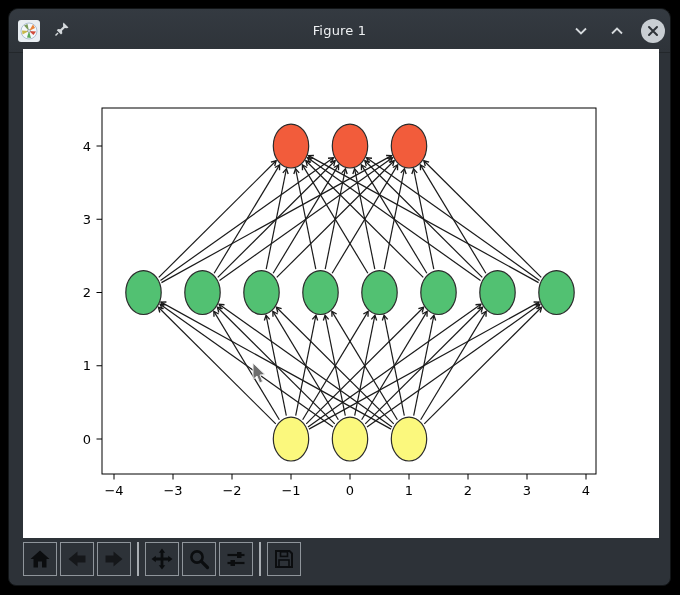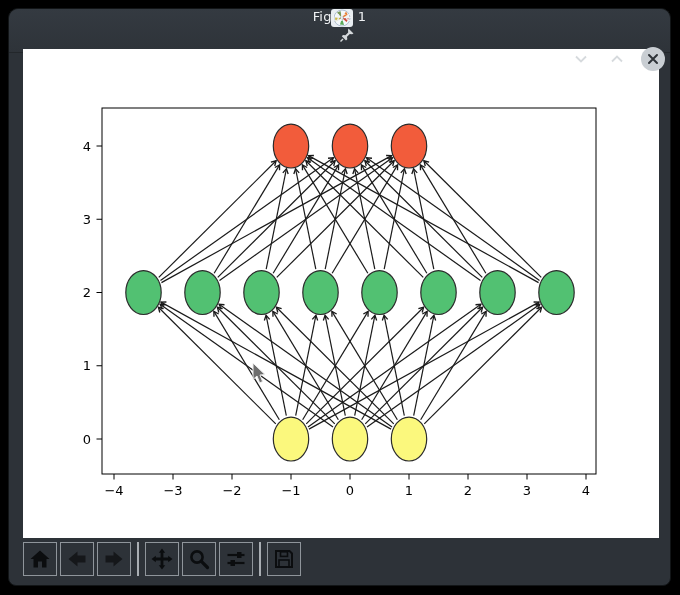--- a/index.html
+++ b/index.html
@@ -8,21 +8,21 @@
 
   .window { position:absolute; left:8px; top:8px; width:663px; height:578px;
             background:#2d3238; border:1px solid #121517;
             border-radius:10px 10px 8px 8px;
             box-shadow:0 3px 10px rgba(0,0,0,.9); }
 
   
   .titlebar { position:absolute; left:0; top:0; right:0; height:44px;
               background:linear-gradient(#343a41,#2e3339);
               border-bottom:1px solid #23272b; border-radius:10px 10px 0 0;
-              display:flex; align-items:center; padding:0 5px;flex-direction:column; }
+              display:flex; align-items:center; padding:0 5px; }
   .titlebar .appicon { width:22px; height:22px; margin-left:4px; border-radius:3px;
                        background:#e9eef2; display:flex; align-items:center; justify-content:center; }
   .titlebar .pin { margin-left:14px; }
   .title { position:absolute; left:0; right:0; text-align:center;
            color:#eff1f3; font-size:13px; letter-spacing:.2px; pointer-events:none; }
   .controls { margin-left:auto; display:flex; align-items:center; gap:12px; z-index:2; }
   .ctrl-btn { width:24px; height:24px; display:flex; align-items:center; justify-content:center; }
   .close-btn { width:24px; height:24px; border-radius:50%; background:#c9ced3;
                display:flex; align-items:center; justify-content:center; }
 

